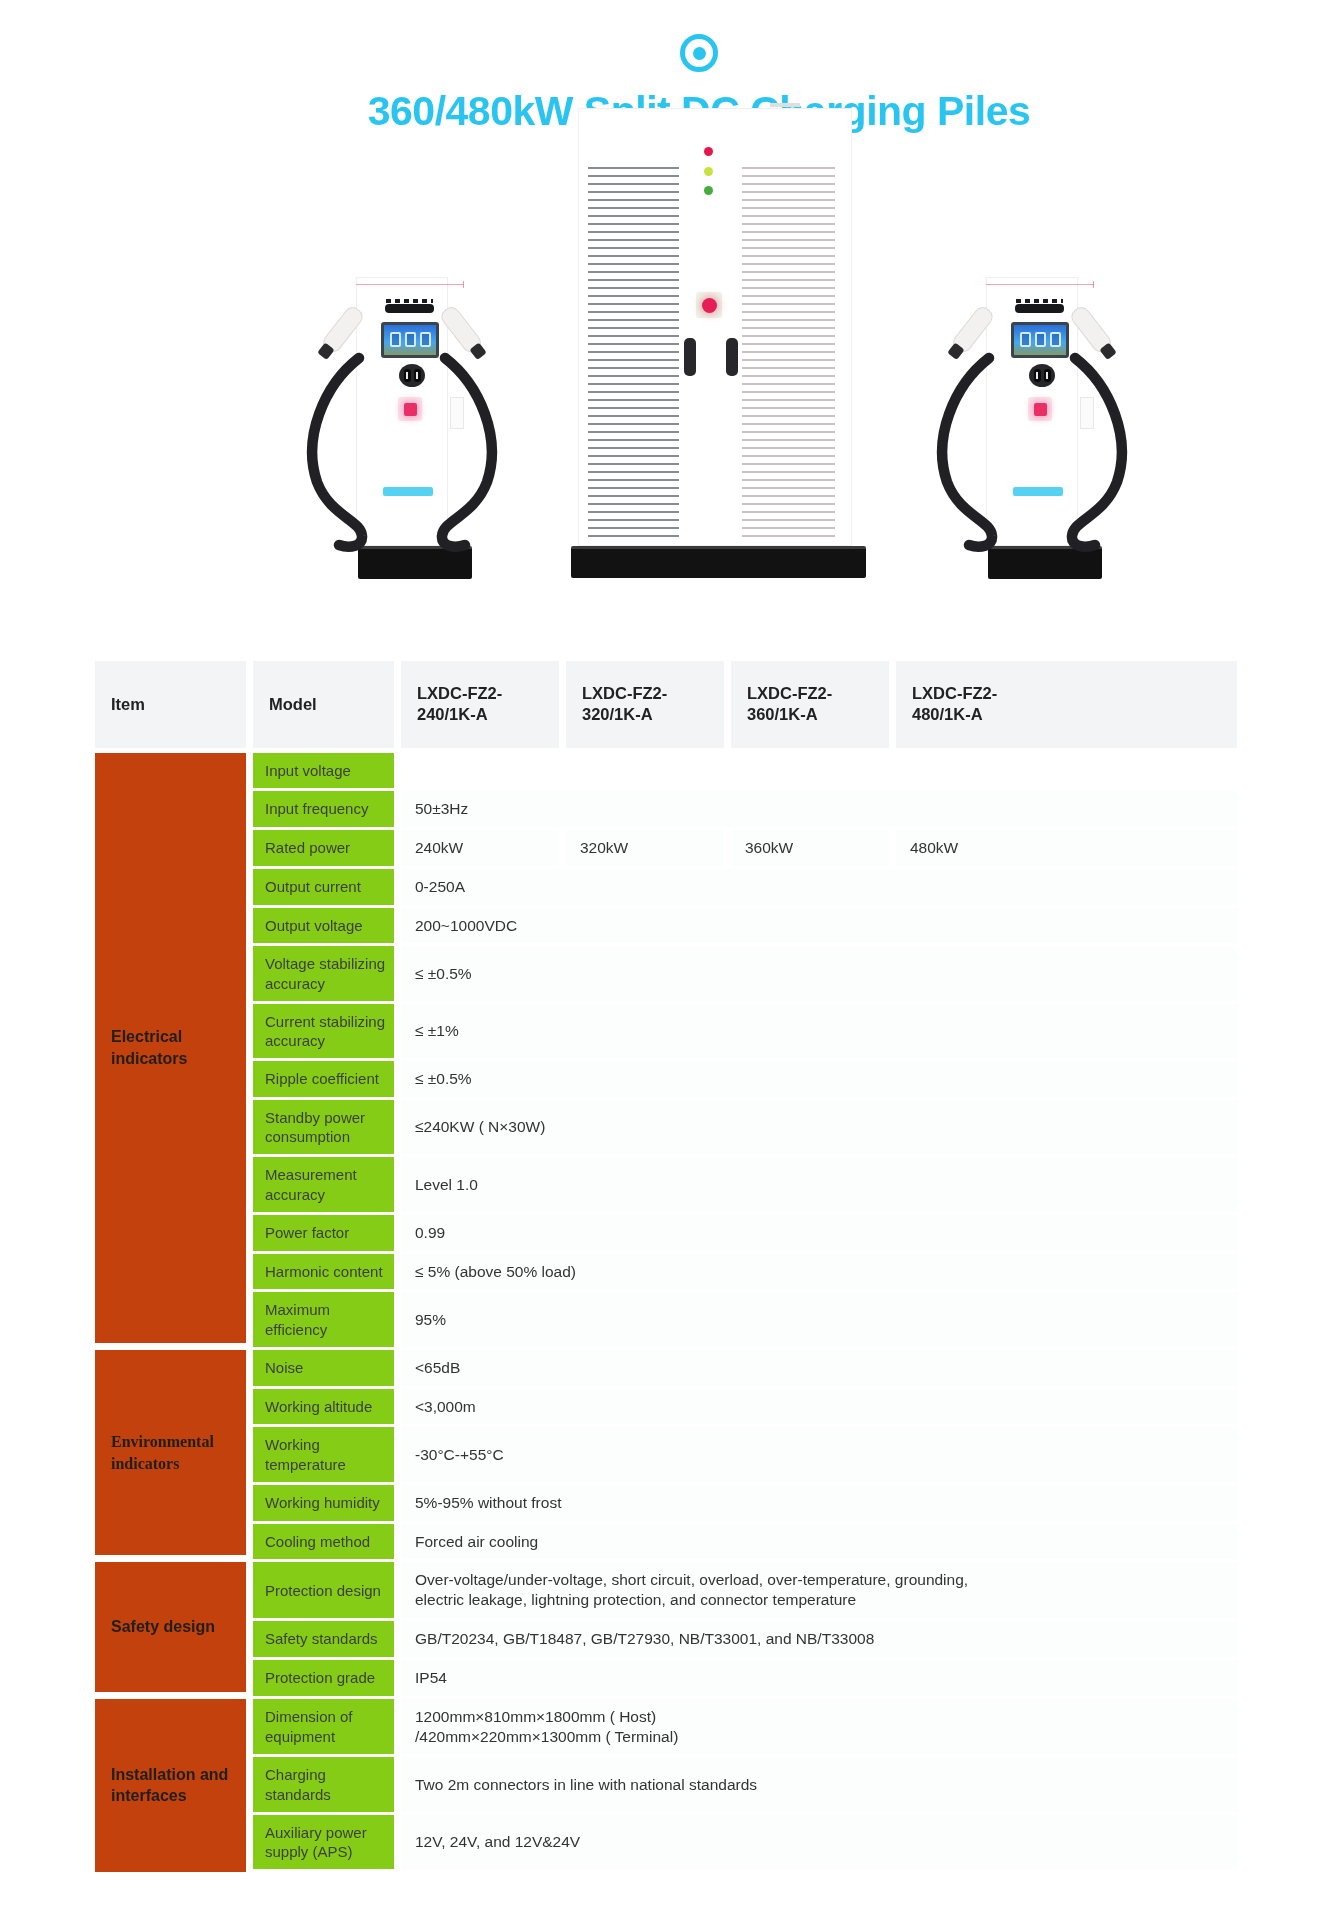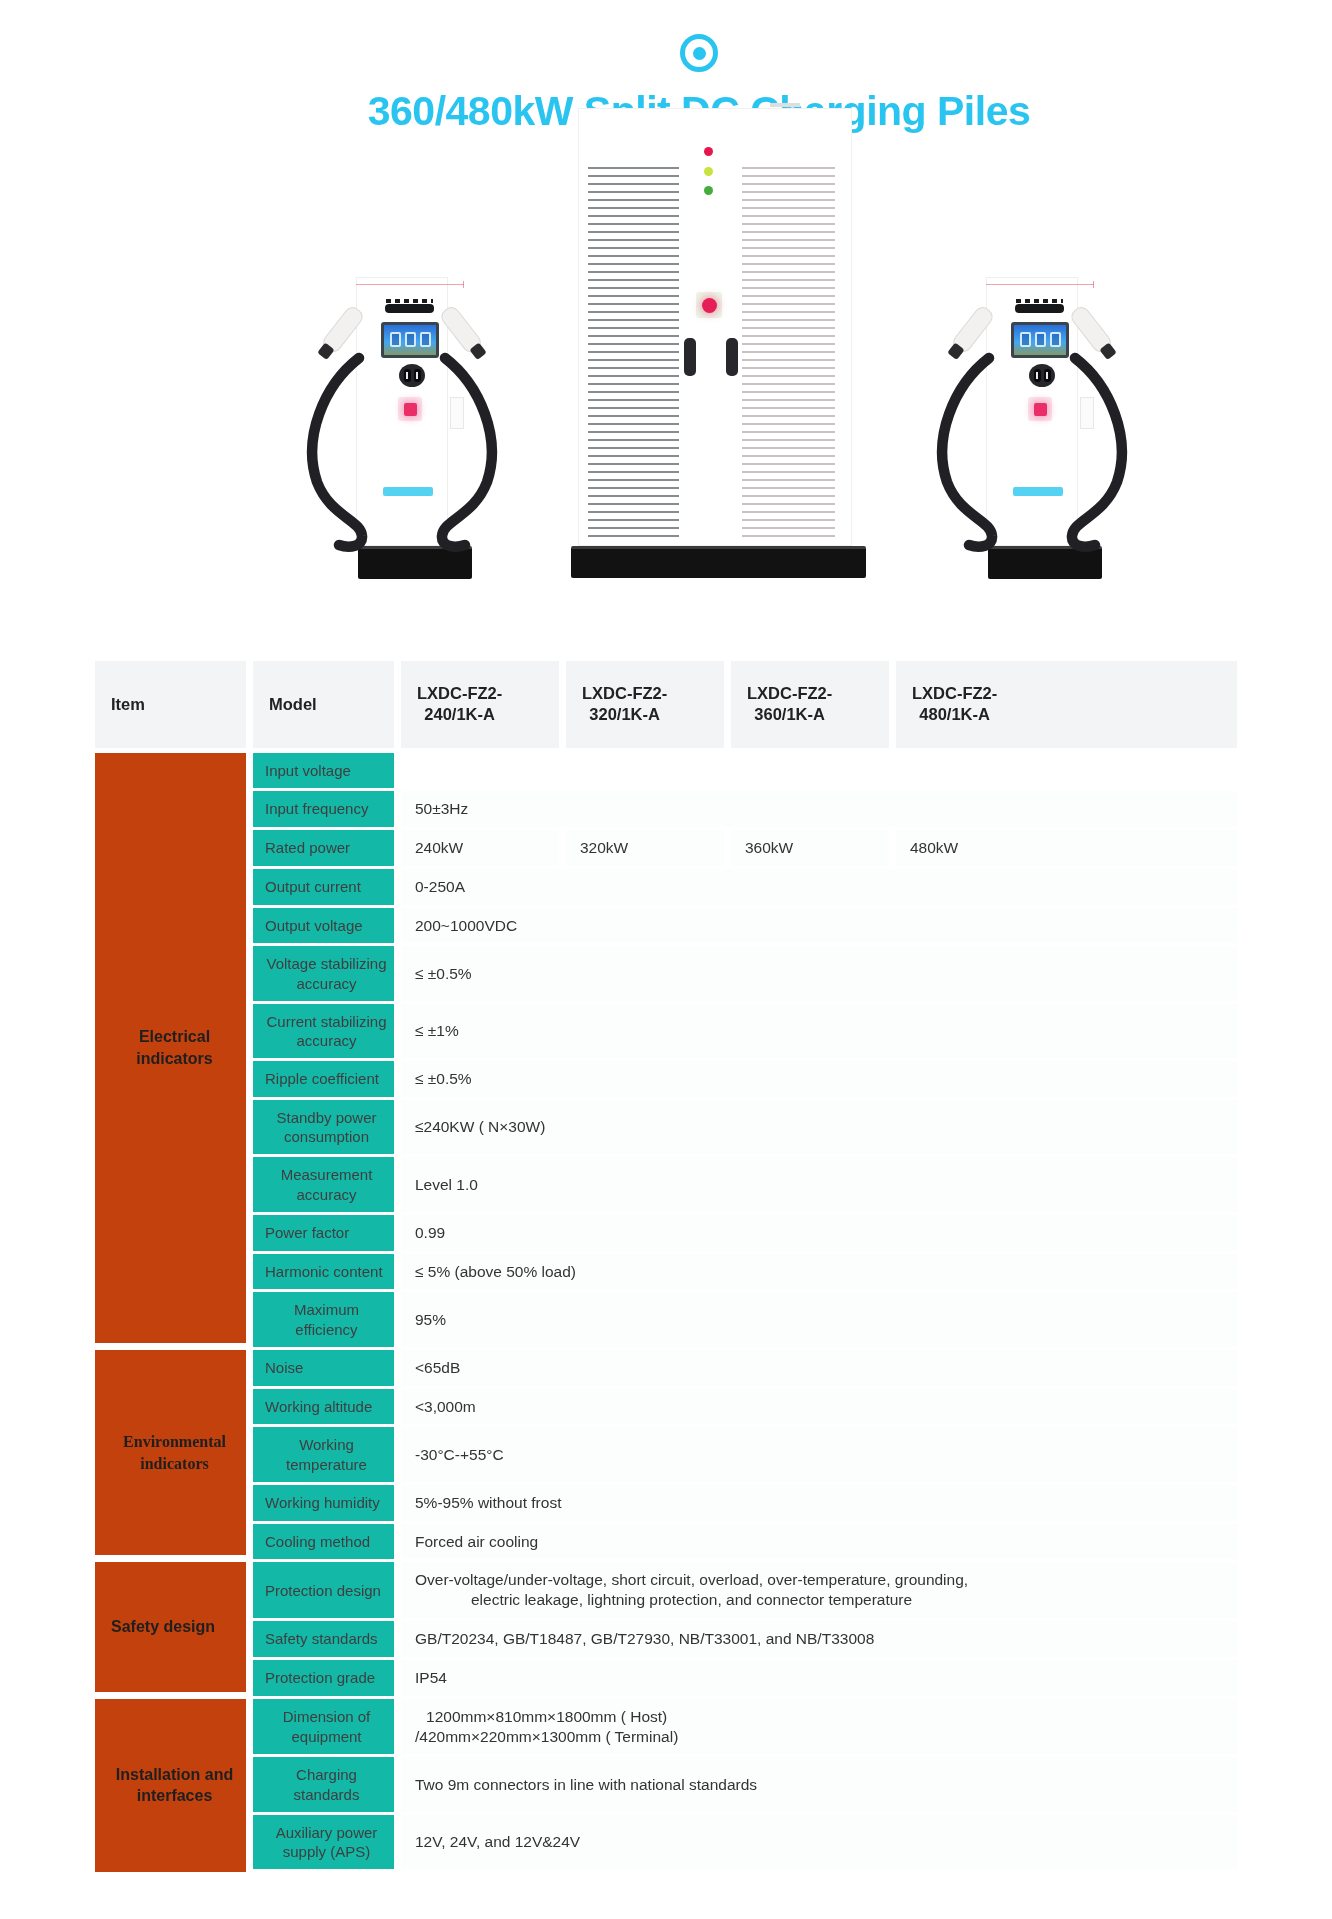--- a/index.html
+++ b/index.html
@@ -55,30 +55,30 @@
   .cab-ind-halo{left:125px;top:192px;width:26px;height:26px;background:rgba(190,220,170,.28);border-radius:3px;
                 display:flex;align-items:center;justify-content:center;}
   .cab-ind{position:static!important;width:15px;height:15px;border-radius:50%;
            box-shadow:0 0 7px 3px rgba(235,60,110,.35);}
   .handle{top:238px;width:12px;height:38px;background:#28282c;border-radius:5px;}
   .handle.h-left{left:113px;} .handle.h-right{left:155px;}
   .cab-base{left:0;top:446px;width:295px;height:32px;border-radius:2px;
             background:linear-gradient(180deg,#3a3a3a 0 3px,#121212 3px);}
 
   
-  .spec{margin:56px 95px 0;width:1142px;text-align:center;}
+  .spec{margin:56px 95px 0;width:1142px;}
   .grid{display:grid;grid-template-columns:151px 141px 158px 158px 158px 1fr;column-gap:7px;}
   .hcell{background:#f3f4f6;display:flex;align-items:center;padding:22px 0 22px 16px;
          font-weight:bold;font-size:16.5px;color:#222;line-height:1.3;white-space:pre-line;}
   .spec-head{margin-bottom:5px;}
   .cell{display:flex;align-items:center;box-sizing:border-box;font-size:15px;line-height:1.28;}
   .sec-cell{grid-column:1;background:#c2410c;border-bottom:7px solid #fff;
             padding:10px 8px 10px 16px;font-weight:bold;font-size:16px;color:#1f1f1f;line-height:1.35;}
   .sec-cell.last{border-bottom:none;}
-  .lab-cell{grid-column:2;background:#14b8a6;border-bottom:3px solid #fff;
+  .lab-cell{grid-column:2;background:#84cc16;border-bottom:3px solid #fff;
             padding:8px 6px 8px 12px;color:#3e3f40;}
   .val-cell{background:#fcfdfd;border-bottom:3px solid #fff;padding:8px 8px 8px 14px;
             color:#323333;font-size:15.5px;white-space:pre-line;}
   .val-span{grid-column:3 / -1;}
 </style>
 </head>
 <body>
 
 <div class="page-header">
   <span class="bullet">
@@ -243,17 +243,17 @@
 electric leakage, lightning protection, and connector temperature</div>
       <div class="cell lab-cell sec-2">Safety standards</div>
       <div class="cell val-cell val-span sec-2">GB/T20234, GB/T18487, GB/T27930, NB/T33001, and NB/T33008</div>
       <div class="cell lab-cell sec-2">Protection grade</div>
       <div class="cell val-cell val-span sec-2">IP54</div>
       <div class="cell sec-cell last" style="grid-row: span 3;">Installation and interfaces</div>
       <div class="cell lab-cell sec-3">Dimension of equipment</div>
       <div class="cell val-cell val-span sec-3">1200mm×810mm×1800mm ( Host)
 /420mm×220mm×1300mm ( Terminal)</div>
       <div class="cell lab-cell sec-3">Charging standards</div>
-      <div class="cell val-cell val-span sec-3">Two 9m connectors in line with national standards</div>
+      <div class="cell val-cell val-span sec-3">Two 2m connectors in line with national standards</div>
       <div class="cell lab-cell sec-3">Auxiliary power supply (APS)</div>
       <div class="cell val-cell val-span sec-3">12V, 24V, and 12V&amp;24V</div>
     </div>
 </div>
 
 </body></html>

